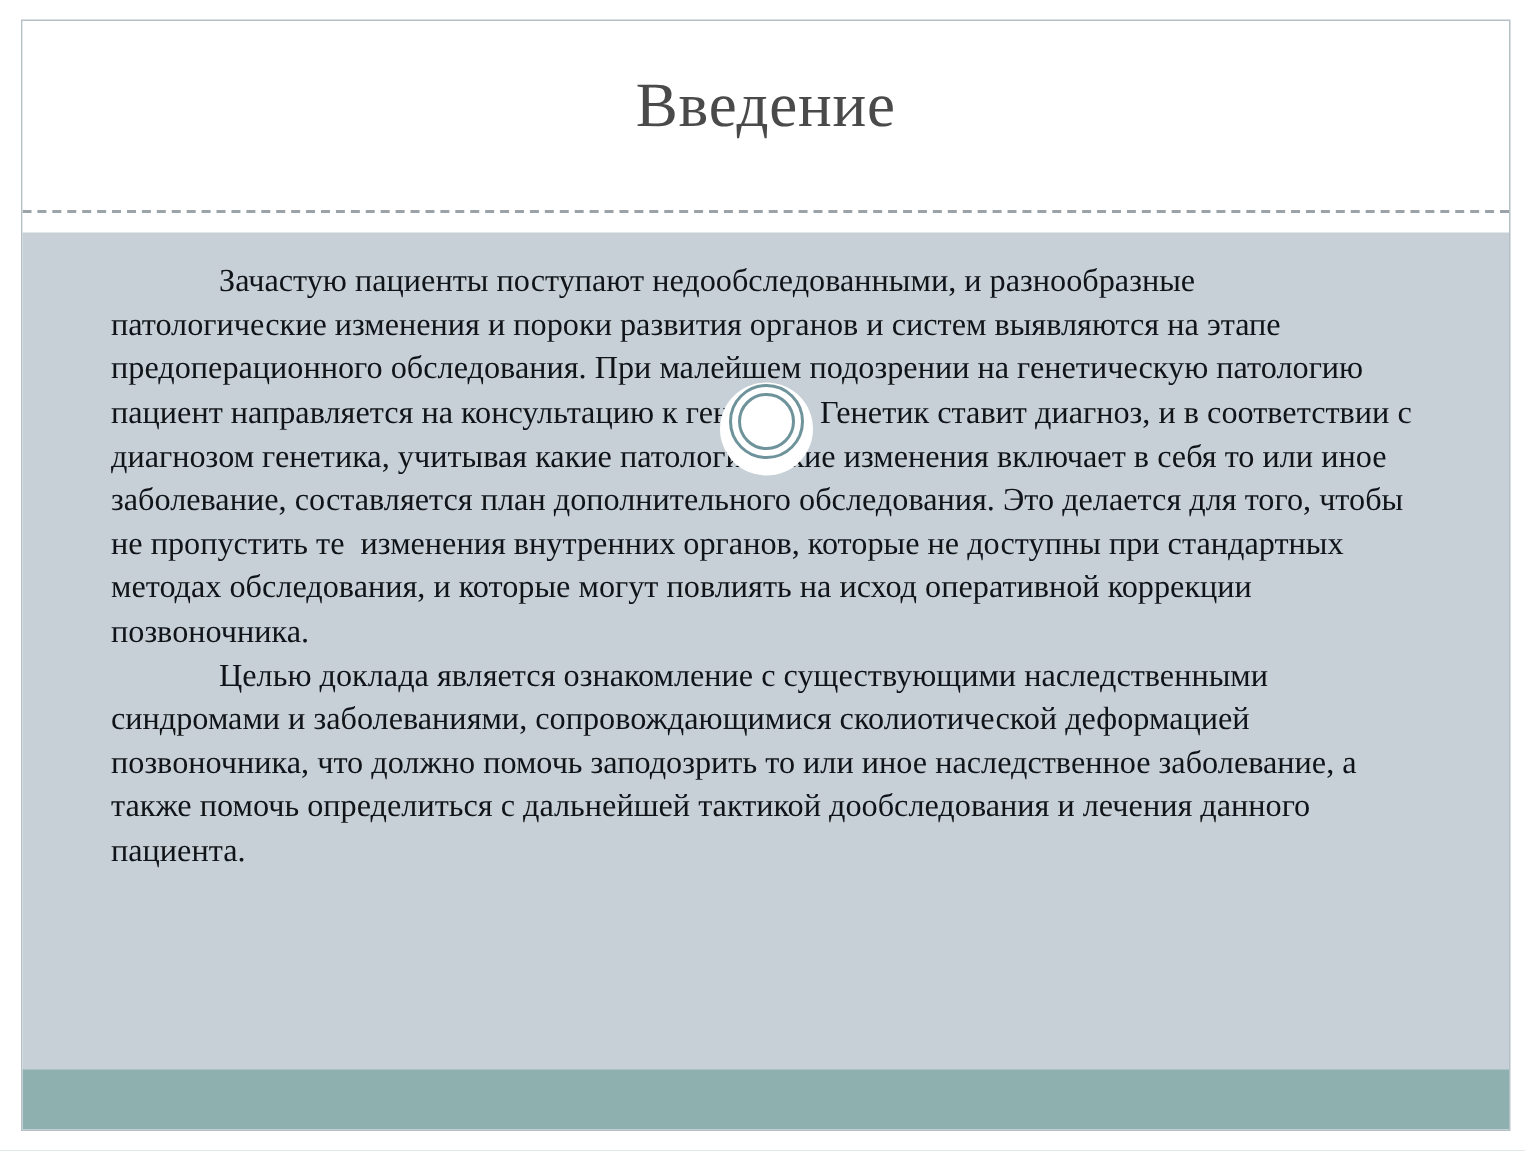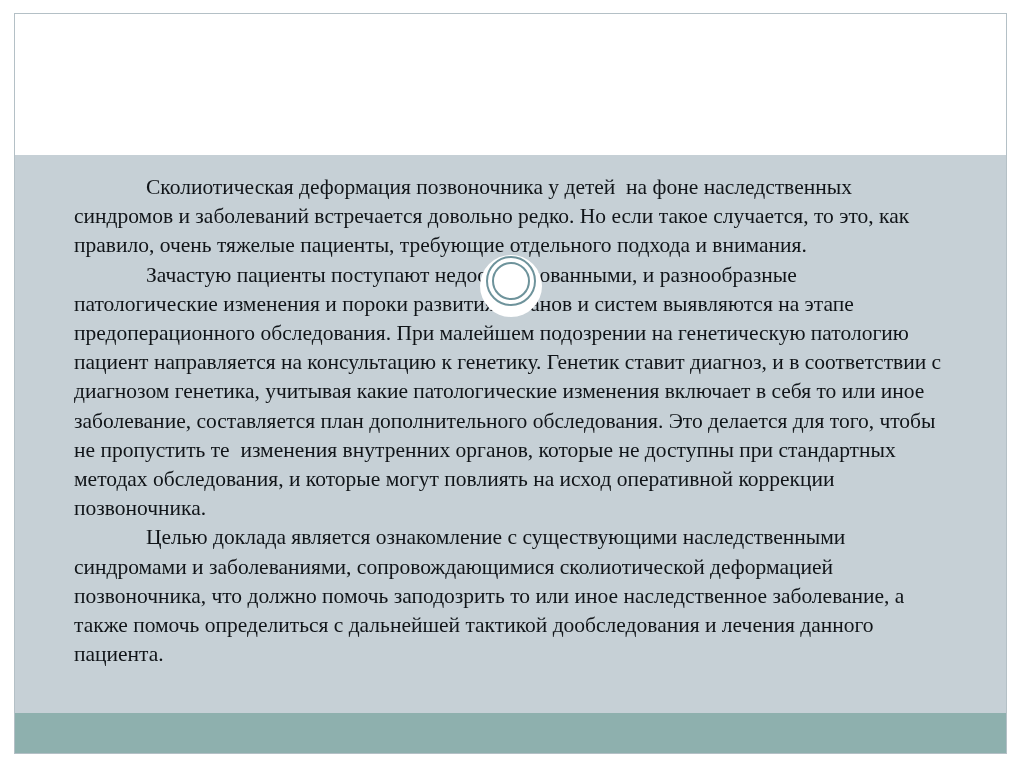--- a/index.html
+++ b/index.html
@@ -139,28 +139,31 @@
     height: 40px;
     background: #8eb0ae;
     z-index: 5;
   }
 </style>
 </head>
 <body>
 
 <div class="slide-frame">
 
+  <div class="slide-header">
+    <div class="slide-title">Введение</div>
+    <div class="divider-dotted"></div>
+  </div>
 
   <div class="slide-body">
 
     <div class="ring-notch"></div>
     <div class="ring-decoration"></div>
 
     <div class="content-text">
-      <p>Сколиотическая деформация позвоночника у детей  на фоне наследственных синдромов и заболеваний встречается довольно редко. Но если такое случается, то это, как правило, очень тяжелые пациенты, требующие отдельного подхода и внимания.</p>
       <p>Зачастую пациенты поступают недообследованными, и разнообразные патологические изменения и пороки развития органов и систем выявляются на этапе предоперационного обследования. При малейшем подозрении на генетическую патологию пациент направляется на консультацию к генетику. Генетик ставит диагноз, и в соответствии с диагнозом генетика, учитывая какие патологические изменения включает в себя то или иное заболевание, составляется план дополнительного обследования. Это делается для того, чтобы не пропустить те  изменения внутренних органов, которые не доступны при стандартных методах обследования, и которые могут повлиять на исход оперативной коррекции позвоночника.</p>
       <p>Целью доклада является ознакомление с существующими наследственными синдромами и заболеваниями, сопровождающимися сколиотической деформацией позвоночника, что должно помочь заподозрить то или иное наследственное заболевание, а также помочь определиться с дальнейшей тактикой дообследования и лечения данного пациента.</p>
     </div>
 
     <div class="bottom-bar"></div>
   </div>
 
 </div>
 
 </body></html>

